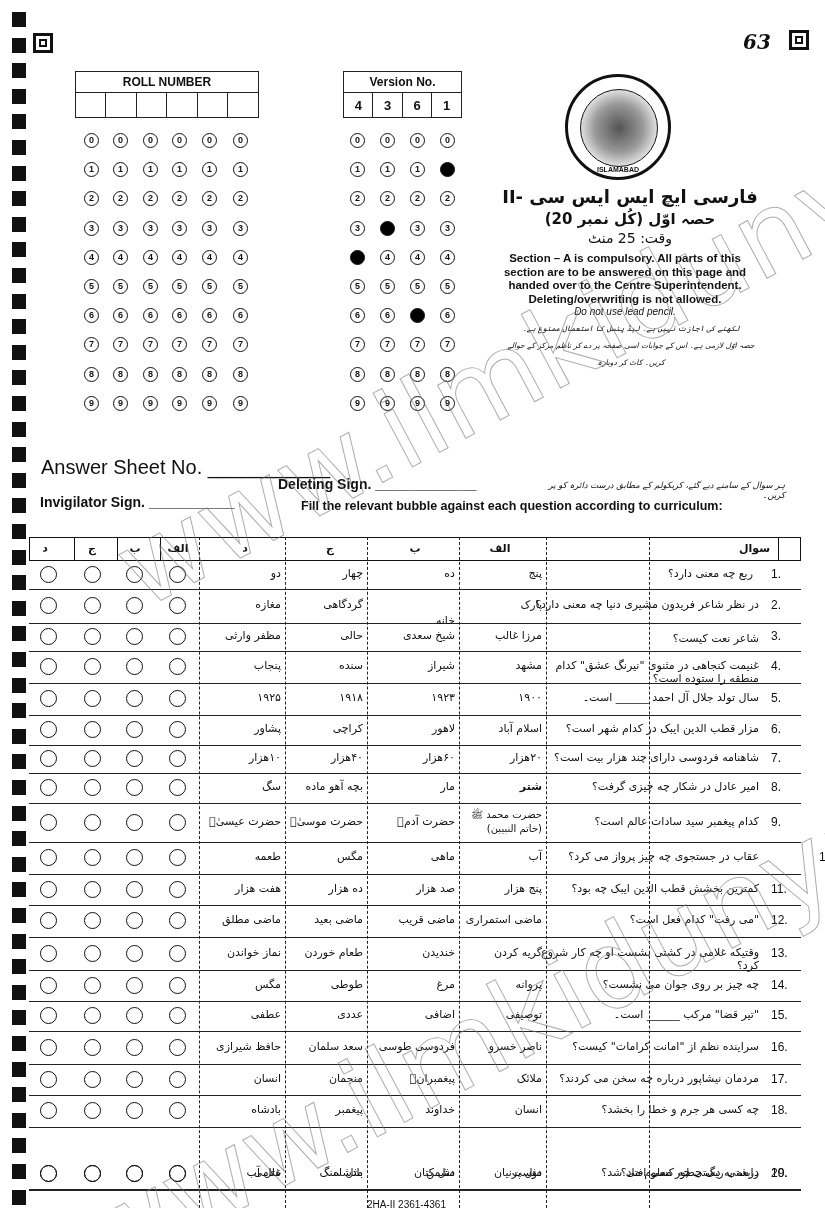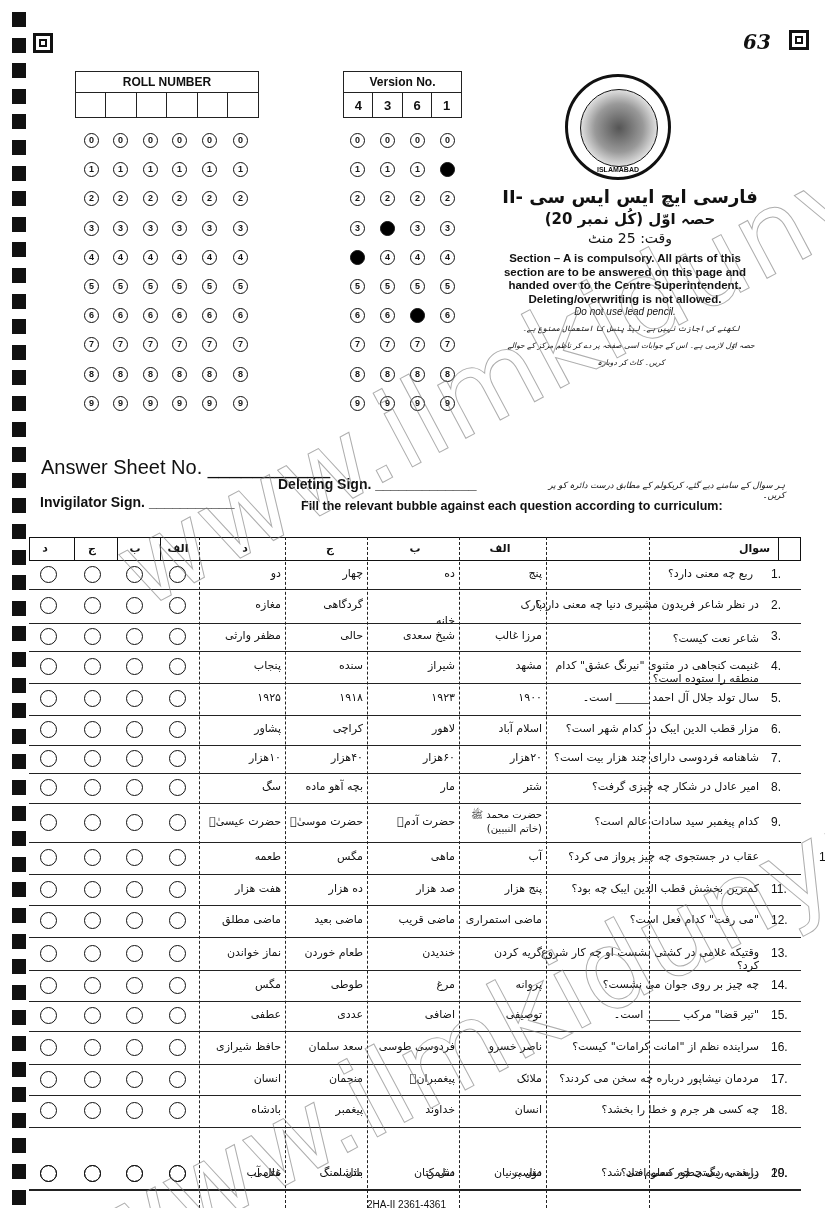--- a/index.html
+++ b/index.html
@@ -346,21 +346,21 @@
         <div class="qnum" style="left: 742px; top: 6px;">7.</div>
       </div>
       <div class="row" style="top: 236px; height: 30px;">
         <div class="opt-bubble" style="left: 11px; top: 6px;"></div>
         <div class="opt-bubble" style="left: 55px; top: 6px;"></div>
         <div class="opt-bubble" style="left: 97px; top: 6px;"></div>
         <div class="opt-bubble" style="left: 140px; top: 6px;"></div>
         <div class="opt" style="right: 520px; top: 7px; max-width: 90px;">سگ</div>
         <div class="opt" style="right: 438px; top: 7px; max-width: 90px;">بچه آهو ماده</div>
         <div class="opt" style="right: 346px; top: 7px; max-width: 90px;">مار</div>
-        <div class="opt" style="right: 259px; top: 7px; max-width: 90px;">شتر</div>
+        <div class="opt" style="right: 259px; top: 7px; max-width: 90px; font-weight: bold;">شتر</div>
         <div class="q" style="right: 42px; top: 7px; width: 230px;">امیر عادل در شکار چه چیزی گرفت؟</div>
         <div class="qnum" style="left: 742px; top: 7px;">8.</div>
       </div>
       <div class="row" style="top: 266px; height: 39px;">
         <div class="opt-bubble" style="left: 11px; top: 10.5px;"></div>
         <div class="opt-bubble" style="left: 55px; top: 10.5px;"></div>
         <div class="opt-bubble" style="left: 97px; top: 10.5px;"></div>
         <div class="opt-bubble" style="left: 140px; top: 10.5px;"></div>
         <div class="opt" style="right: 520px; top: 11.5px; max-width: 90px;">حضرت عیسیٰؑ</div>
         <div class="opt" style="right: 438px; top: 11.5px; max-width: 90px;">حضرت موسیٰؑ</div>

